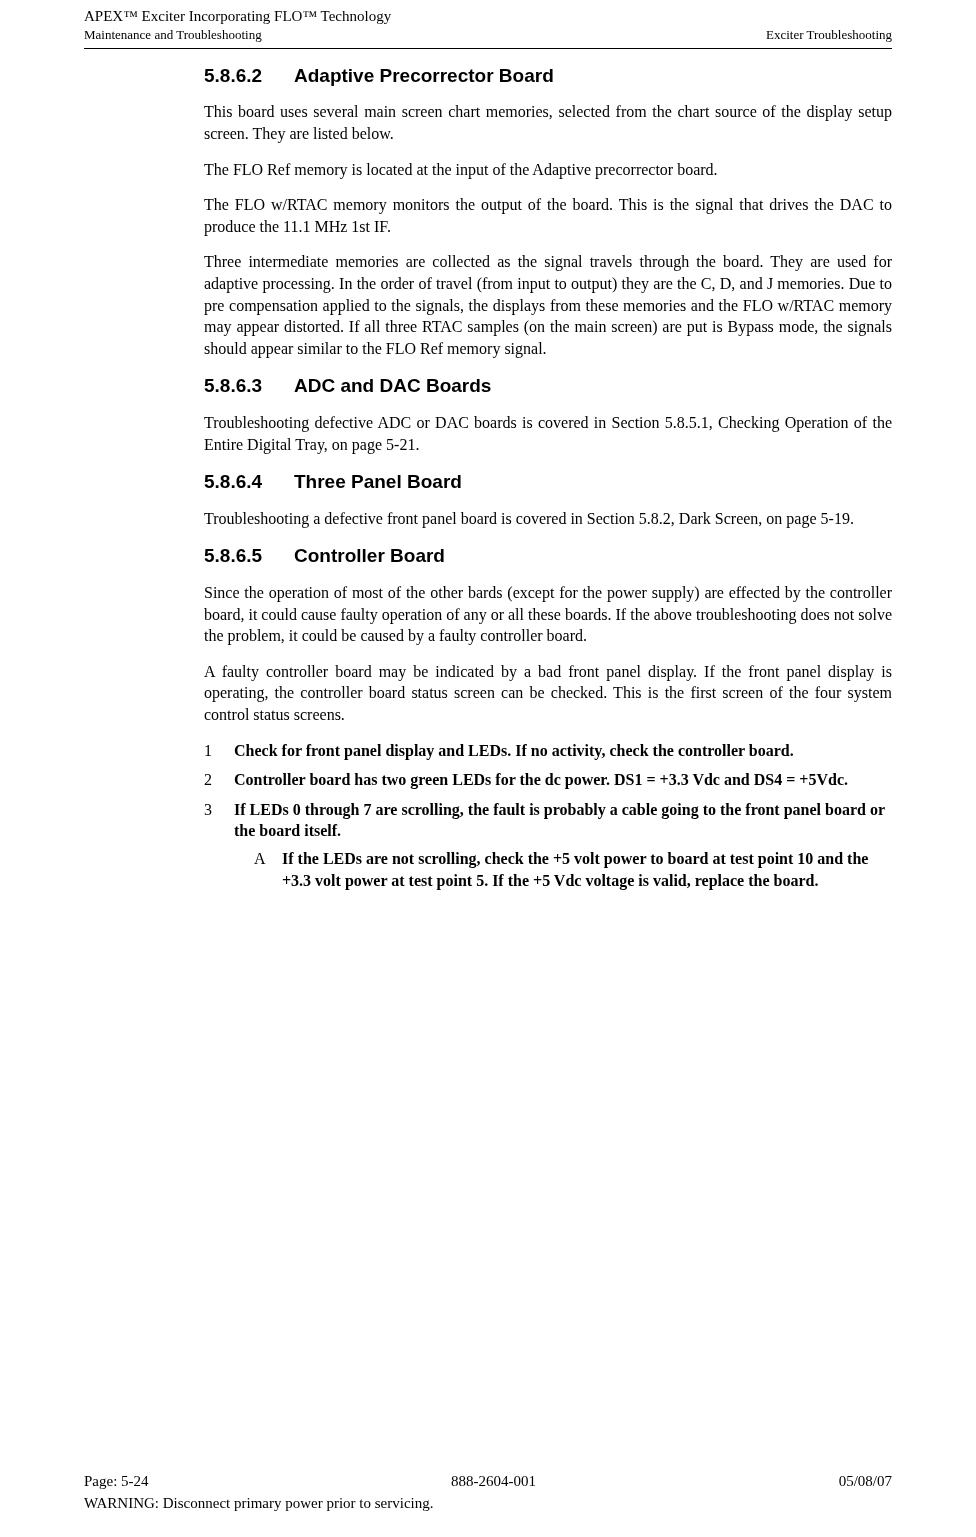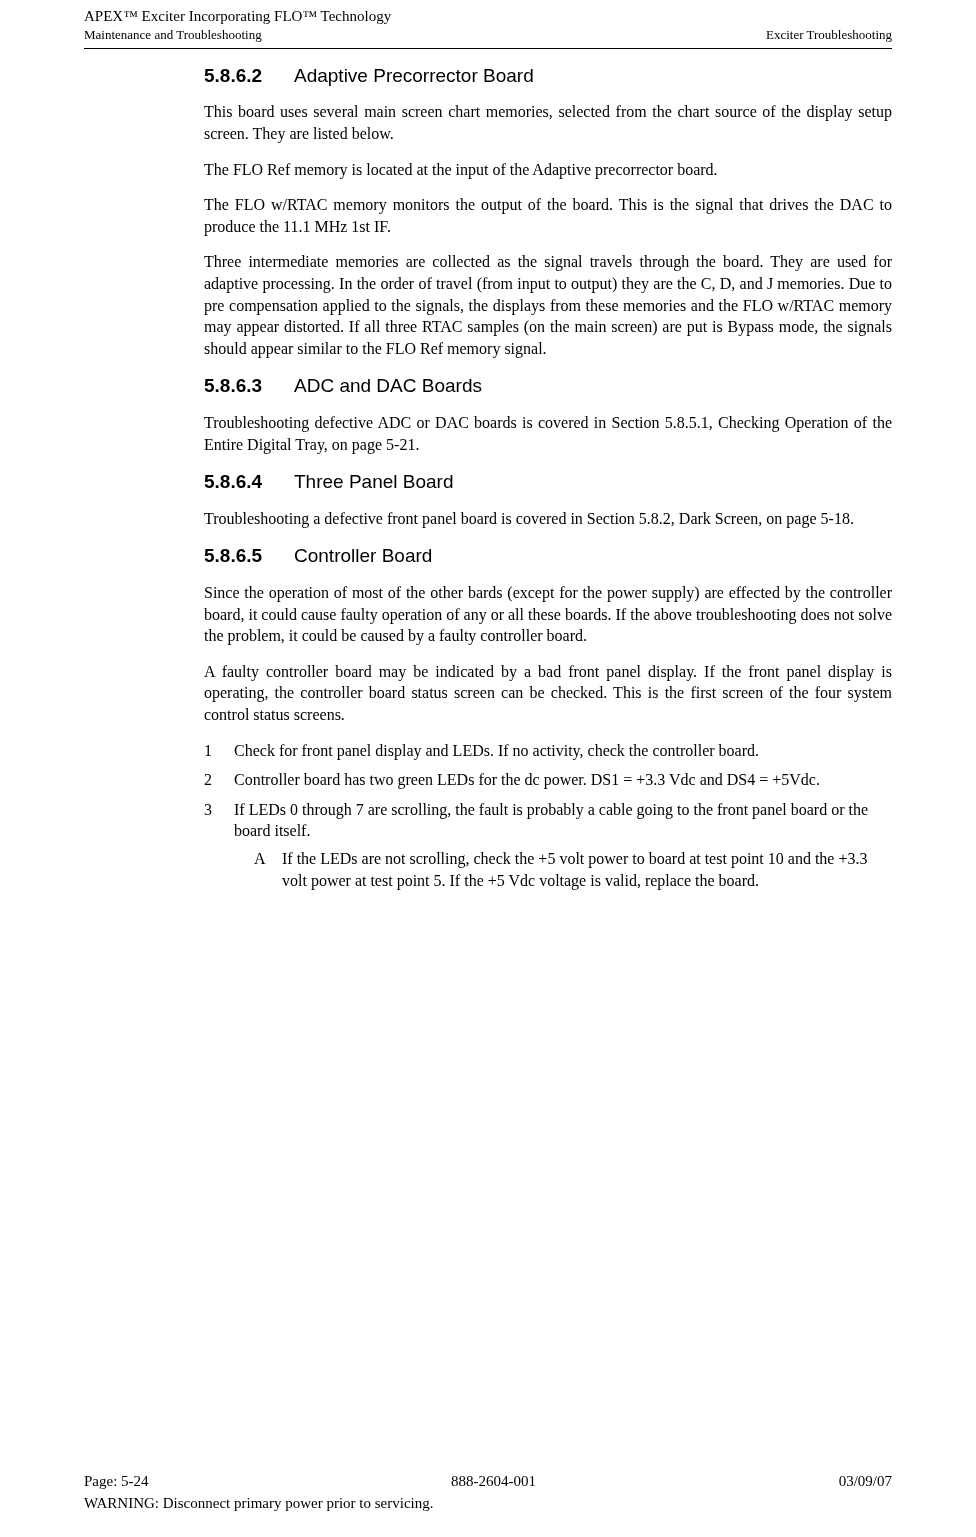--- a/index.html
+++ b/index.html
@@ -41,21 +41,21 @@
   }
   .section-num {
     font-family: Arial, Helvetica, sans-serif;
     font-weight: bold;
     font-size: 19px;
     display: inline-block;
     min-width: 86px;
   }
   .section-title {
     font-family: Arial, Helvetica, sans-serif;
-    font-weight: normal;
+    font-weight: bold;
     font-size: 19px;
   }
   .section-heading {
     margin-top: 10px;
     margin-bottom: 12px;
   }
   .first-heading { margin-top: 0; }
   p.body {
     text-align: justify;
     margin: 13px 0 14px 0;
@@ -68,20 +68,21 @@
     display: flex;
     margin-bottom: 8px;
     text-align: left;
   }
   .list-num {
     width: 30px;
     flex: 0 0 30px;
   }
   .list-text {
     flex: 1;
+    font-weight: bold;
   }
   .sublist-row {
     display: flex;
     margin-top: 6px;
     margin-left: 50px;
   }
   .sublist-letter {
     width: 28px;
     flex: 0 0 28px;
   }
@@ -128,21 +129,21 @@
     <div class="section-heading">
       <span class="section-num">5.8.6.3</span>
       <span class="section-title">ADC and DAC Boards</span>
     </div>
     <p class="body">Troubleshooting defective ADC or DAC boards is covered in Section 5.8.5.1, Checking Operation of the Entire Digital Tray, on page 5-21.</p>
 
     <div class="section-heading">
       <span class="section-num">5.8.6.4</span>
       <span class="section-title">Three Panel Board</span>
     </div>
-    <p class="body">Troubleshooting a defective front panel board is covered in Section 5.8.2, Dark Screen, on page 5-18.</p>
+    <p class="body">Troubleshooting a defective front panel board is covered in Section 5.8.2, Dark Screen, on page 5-19.</p>
 
     <div class="section-heading">
       <span class="section-num">5.8.6.5</span>
       <span class="section-title">Controller Board</span>
     </div>
     <p class="body">Since the operation of most of the other bards (except for the power supply) are effected by the controller board, it could cause faulty operation of any or all these boards. If the above troubleshooting does not solve the problem, it could be caused by a faulty controller board.</p>
     <p class="body">A faulty controller board may be indicated by a bad front panel display. If the front panel display is operating, the controller board status screen can be checked. This is the first screen of the four system control status screens.</p>
 
     <div class="list">
       <div class="list-row">
@@ -163,16 +164,16 @@
       </div>
     </div>
 
   </div>
 </div>
 
 <div class="footer">
   <div class="footer-row">
     <div>Page: 5-24</div>
     <div>888-2604-001</div>
-    <div>03/09/07</div>
+    <div>05/08/07</div>
   </div>
   <div class="footer-warning">WARNING: Disconnect primary power prior to servicing.</div>
 </div>
 
 </body></html>

